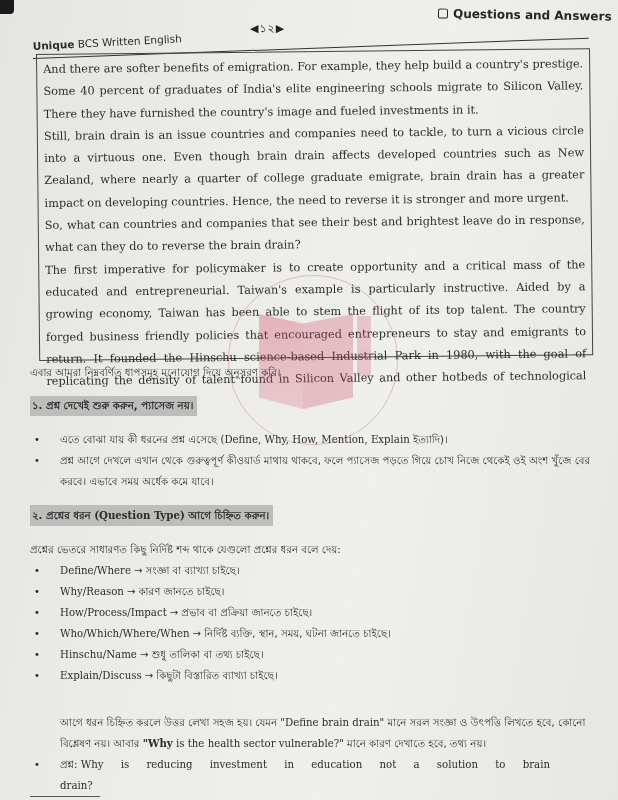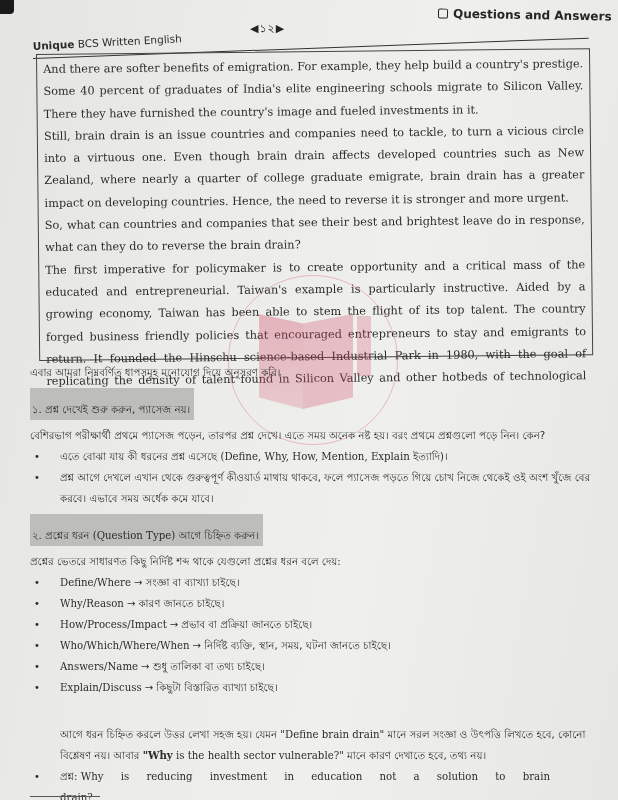--- a/index.html
+++ b/index.html
@@ -79,24 +79,24 @@
       position: absolute; left: 30px; top: 362px;
       width: 564px;
       font-family: "DejaVu Sans", sans-serif;
       font-size: 10.2px;
       color: #2c2c2c;
       line-height: 21px;
     }
     .heading-hl {
       display: inline-block;
       background: #bdbdbb;
-      font-weight: normal;
-      padding: 12px 4px 0 2px;
+      font-weight: bold;
+      padding: 0 4px 0 2px;
       line-height: 20px;
-      margin: 5px 0;
+      margin: 13px 0;
     }
     .body-text { display: block; }
     .bullets { list-style: none; margin: 0; padding: 0; }
     .bullets li {
       position: relative;
       padding-left: 30px;
     }
     .bullets li .dot {
       position: absolute; left: 4px; top: 0;
       font-size: 10px;
@@ -161,40 +161,39 @@
   <div class="watermark">
     <div class="book"></div>
     <div class="book2"></div>
     <div class="vtext"></div>
   </div>
 
   <div class="body">
     <span class="body-text">এবার আমরা নিম্নবর্ণিত ধাপসমূহ মনোযোগ দিয়ে অনুসরণ করি।</span>
 
     <span class="heading-hl">১. প্রশ্ন দেখেই শুরু করুন, প্যাসেজ নয়।</span>
-    <span class="body-text">বেশিরভাগ পরীক্ষার্থী প্রথমে প্যাসেজ পড়েন, তারপর প্রশ্ন দেখে। এতে সময় অনেক নষ্ট হয়। বরং প্রথমে প্রশ্নগুলো পড়ে নিন। কেন?</span>
     <ul class="bullets">
       <li>
         <span class="dot">•</span>
         <span>এতে বোঝা যায় কী ধরনের প্রশ্ন এসেছে </span><span class="serif">(Define, Why, How, Mention, Explain</span><span> ইত্যাদি)।</span>
       </li>
       <li>
         <span class="dot">•</span>
         <span>প্রশ্ন আগে দেখলে এখান থেকে গুরুত্বপূর্ণ কীওয়ার্ড মাথায় থাকবে, ফলে প্যাসেজ পড়তে গিয়ে চোখ নিজে থেকেই ওই অংশ খুঁজে বের করবে। এভাবে সময় অর্ধেক কমে যাবে।</span>
       </li>
     </ul>
 
     <span class="heading-hl"><span>২. প্রশ্নের ধরন </span><span class="serif">(Question Type)</span><span> আগে চিহ্নিত করুন।</span></span>
     <span class="body-text">প্রশ্নের ভেতরে সাধারণত কিছু নির্দিষ্ট শব্দ থাকে যেগুলো প্রশ্নের ধরন বলে দেয়:</span>
     <ul class="bullets">
       <li><span class="dot">•</span><span class="serif">Define/Where</span><span class="arrow">→</span><span>সংজ্ঞা বা ব্যাখ্যা চাইছে।</span></li>
       <li><span class="dot">•</span><span class="serif">Why/Reason</span><span class="arrow">→</span><span>কারণ জানতে চাইছে।</span></li>
       <li><span class="dot">•</span><span class="serif">How/Process/Impact</span><span class="arrow">→</span><span>প্রভাব বা প্রক্রিয়া জানতে চাইছে।</span></li>
       <li><span class="dot">•</span><span class="serif">Who/Which/Where/When</span><span class="arrow">→</span><span>নির্দিষ্ট ব্যক্তি, স্থান, সময়, ঘটনা জানতে চাইছে।</span></li>
-      <li><span class="dot">•</span><span class="serif">Answers/Name</span><span class="arrow">→</span><span>শুধু তালিকা বা তথ্য চাইছে।</span></li>
+      <li><span class="dot">•</span><span class="serif">Hinschu/Name</span><span class="arrow">→</span><span>শুধু তালিকা বা তথ্য চাইছে।</span></li>
       <li><span class="dot">•</span><span class="serif">Explain/Discuss</span><span class="arrow">→</span><span>কিছুটা বিস্তারিত ব্যাখ্যা চাইছে।</span></li>
     </ul>
     <span class="body-text" style="padding-left:30px;margin-top:26px;"><span>আগে ধরন চিহ্নিত করলে উত্তর লেখা সহজ হয়। যেমন </span><span class="serif">"Define brain drain"</span><span> মানে সরল সংজ্ঞা ও উৎপত্তি লিখতে হবে, কোনো বিশ্লেষণ নয়। আবার </span><b class="serif">"Why</b><span class="serif"> is the health sector vulnerable?"</span><span> মানে কারণ দেখাতে হবে, তথ্য নয়।</span></span>
 
     <ul class="bullets">
       <li>
         <span class="dot">•</span>
         <span>প্রশ্ন:</span>
         <span class="serif spread">Why is reducing investment in education not a solution to brain drain?</span><br>
         <span>এখানে কীওয়ার্ড:</span>

